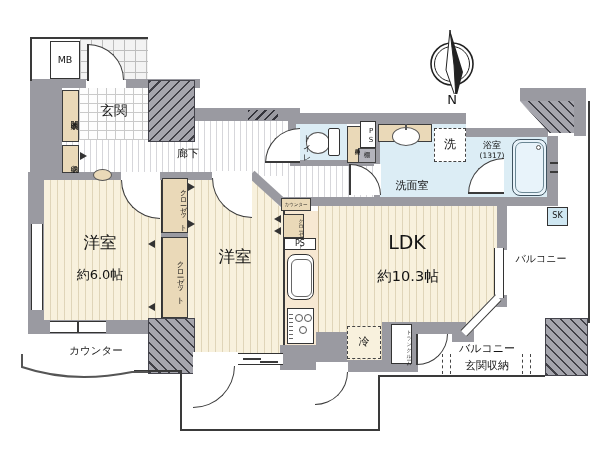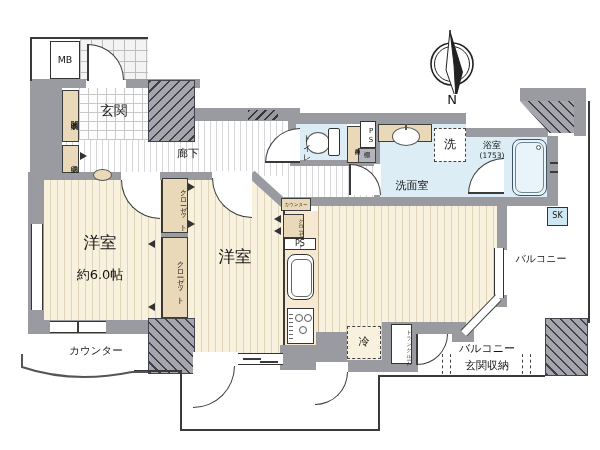--- a/index.html
+++ b/index.html
@@ -210,23 +210,25 @@
   <div class="lbl vt" style="left:63px;top:92px;width:15px;height:48px;font-size:7.5px">玄関収納</div>
   <div class="lbl vt" style="left:63px;top:147px;width:15px;height:24px;font-size:7.5px">収納</div>
   <div class="lbl" style="left:172px;top:146px;width:32px;height:16px;font-size:11px">廊下</div>
   <div class="lbl vt" style="left:297px;top:124px;width:13px;height:38px;font-size:8px">トイレ</div>
   <div class="lbl vt" style="left:349px;top:128px;width:12px;height:34px;font-size:5.5px">吊戸棚</div>
   <div class="lbl vt" style="left:362px;top:123px;width:12px;height:24px;font-size:7px">PS</div>
   <div class="lbl" style="left:358px;top:149px;width:18px;height:13px;font-size:6.5px">棚</div>
   <div class="lbl" style="left:436px;top:130px;width:28px;height:30px;font-size:12px">洗</div>
   <div class="lbl" style="left:380px;top:178px;width:64px;height:16px;font-size:11px">洗面室</div>
   <div class="lbl" style="left:474px;top:139px;width:36px;height:12px;font-size:9px">浴室</div>
-  <div class="lbl" style="left:472px;top:151px;width:40px;height:11px;font-size:7.5px">(1753)</div>
+  <div class="lbl" style="left:472px;top:151px;width:40px;height:11px;font-size:7.5px">(1317)</div>
   <div class="lbl" style="left:548px;top:208px;width:19px;height:17px;font-size:8px">SK</div>
   <div class="lbl" style="left:510px;top:252px;width:62px;height:14px;font-size:10px">バルコニー</div>
+  <div class="lbl" style="left:380px;top:231px;width:54px;height:24px;font-size:19px">LDK</div>
+  <div class="lbl" style="left:368px;top:266px;width:80px;height:20px;font-size:14.5px">約10.3帖</div>
   <div class="lbl" style="left:282px;top:199px;width:28px;height:11px;font-size:4.5px">カウンター</div>
   <div class="lbl vt" style="left:284px;top:215px;width:19px;height:22px;font-size:5px">クローゼット</div>
   <div class="lbl" style="left:284px;top:238px;width:32px;height:12px;font-size:8px">PS</div>
   <div class="lbl" style="left:352px;top:332px;width:24px;height:20px;font-size:11px">冷</div>
   <div class="lbl vt" style="left:392px;top:326px;width:19px;height:36px;font-size:5px">トランクルーム</div>
   <div class="lbl" style="left:70px;top:232px;width:60px;height:22px;font-size:16.5px">洋室</div>
   <div class="lbl" style="left:62px;top:266px;width:76px;height:18px;font-size:13px">約6.0帖</div>
   <div class="lbl" style="left:205px;top:246px;width:60px;height:22px;font-size:16.5px">洋室</div>
   <div class="lbl vt" style="left:164px;top:180px;width:22px;height:51px;font-size:7px">クローゼット</div>
   <div class="lbl vt" style="left:166px;top:240px;width:18px;height:75px;font-size:7.5px">クローゼット</div>

